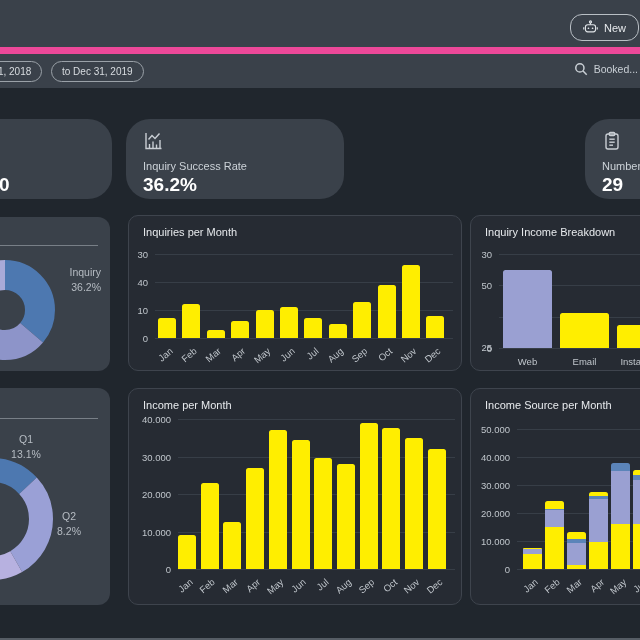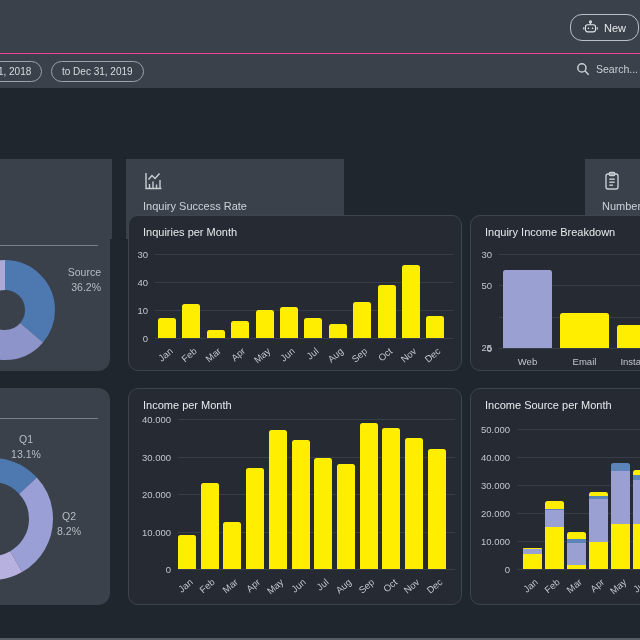--- a/index.html
+++ b/index.html
@@ -1,28 +1,28 @@
 <!DOCTYPE html>
 <html><head>
 <meta charset="utf-8">
 <style>
   html,body{margin:0;padding:0;}
   body{width:640px;height:640px;background:#20262d;font-family:"Liberation Sans",sans-serif;}
   .stage{position:relative;width:640px;height:640px;overflow:hidden;background:#20262d;}
 
   
-  .header{position:absolute;left:0;top:0;width:640px;height:54px;background:#3a414a;border-bottom:1px solid #ec4899;box-sizing:border-box;}
+  .header{position:absolute;left:0;top:0;width:640px;height:54px;background:#3a414a;border-bottom:7px solid #ec4899;box-sizing:border-box;}
   .new-btn{position:absolute;right:1px;top:14px;height:27px;box-sizing:border-box;border:1px solid #b9bfc5;border-radius:12px;display:flex;align-items:center;gap:6px;padding:0 12px;color:#e6e9ec;font-size:11px;background:transparent;cursor:pointer;}
   .toolbar{position:absolute;left:0;top:54px;width:640px;height:34px;background:#3a414a;}
   .pill{position:absolute;top:7px;height:21px;box-sizing:border-box;border:1px solid #9aa1a8;border-radius:11px;font-size:10px;color:#d8dce0;display:flex;align-items:center;padding:0 10px;white-space:nowrap;}
   #pill1{left:-32px;} #pill2{left:51px;text-align:center;}
   .search{position:absolute;right:2px;top:8px;display:flex;align-items:center;gap:6px;color:#c9cfd5;font-size:10.5px;cursor:pointer;}
 
   
-  .kpi{position:absolute;top:119px;height:80px;width:218px;background:#3a414a;border-radius:0;margin-top:40px;}
+  .kpi{position:absolute;top:119px;height:80px;width:218px;background:#3a414a;border-radius:24px;}
   #kpi1{left:-110px;width:222px;}
   #kpi2{left:126px;} #kpi3{left:356px;} #kpi4{left:585px;}
   .kpi .icon{position:absolute;left:17px;top:12px;}
   .kpi .label{position:absolute;left:17px;top:41px;font-size:11px;color:#ccd2d8;white-space:nowrap;}
   .kpi .value{position:absolute;left:17px;top:55px;font-size:19px;font-weight:700;color:#ffffff;}
   #kpi1 .value{left:109px;}
 
   
   .side-panel{position:absolute;left:-110px;width:220px;background:#3a414a;border-radius:12px;overflow:hidden;}
   #panelL1{top:217px;height:154px;}
@@ -88,21 +88,21 @@
     <div class="pill" id="pill2">
       <span>to Dec 31, 2019</span>
     </div>
     <div class="search">
       <span>
         <svg width="14" height="14" viewBox="0 0 15 15" fill="none" stroke="#c9cfd5" stroke-width="1.6">
           <circle cx="6.3" cy="6.3" r="4.4"></circle>
             <line x1="9.7" y1="9.7" x2="13.6" y2="13.6"></line>
         </svg>
       </span>
-      <span>Search...</span>
+      <span>Booked...</span>
     </div>
   </div>
 
   <div class="kpi" id="kpi1">
     <div class="value">0</div>
   </div>
 
   <div class="kpi" id="kpi2">
     <span class="icon">
       <svg width="20" height="20" viewBox="0 0 20 20" fill="none" stroke="#c9ced4" stroke-width="1.4">
@@ -136,21 +136,21 @@
   <div class="side-panel" id="panelL1">
     <div class="panel-divider"></div>
     <div class="donut" id="donut0">
         <svg width="102" height="102" viewBox="0 0 102 102">
           <circle cx="51" cy="51" r="35" fill="none" stroke="#4d78b0" stroke-width="30" stroke-dasharray="79.60795784196536 140.30352790932017" stroke-dashoffset="0" transform="rotate(-90 51 51)"></circle>
           <circle cx="51" cy="51" r="35" fill="none" stroke="#8d94c9" stroke-width="30" stroke-dasharray="119.85175973445061 100.0597260168349" stroke-dashoffset="-79.60795784196536" transform="rotate(-90 51 51)"></circle>
           <circle cx="51" cy="51" r="35" fill="none" stroke="#a9aad8" stroke-width="30" stroke-dasharray="20.451768174869557 199.45971757641595" stroke-dashoffset="-199.45971757641598" transform="rotate(-90 51 51)"></circle>
         </svg>
       </div>
     <div class="donut-label dl-booked">
-      <div>Source</div>
+      <div>Inquiry</div>
       <div>36.2%</div>
     </div>
   </div>
 
   <div class="side-panel" id="panelL2">
     <div class="panel-divider"></div>
     <div class="donut" id="donut1">
         <svg width="124" height="124" viewBox="0 0 124 124">
           <circle cx="62" cy="62" r="49" fill="none" stroke="#4d78b0" stroke-width="24" stroke-dasharray="40.33176648678576 267.54431356501397" stroke-dashoffset="0" transform="rotate(-90 62 62)"></circle>
           <circle cx="62" cy="62" r="49" fill="none" stroke="#9aa0d6" stroke-width="24" stroke-dasharray="88.05255889481472 219.82352115698498" stroke-dashoffset="-40.33176648678576" transform="rotate(-90 62 62)"></circle>

